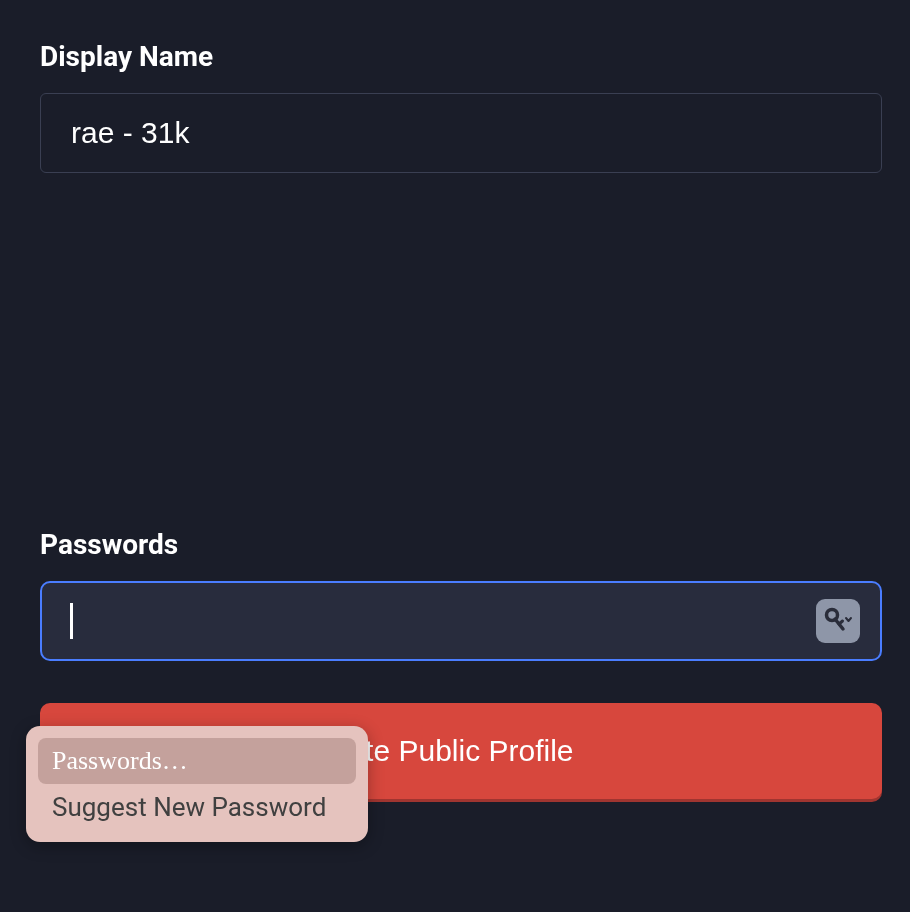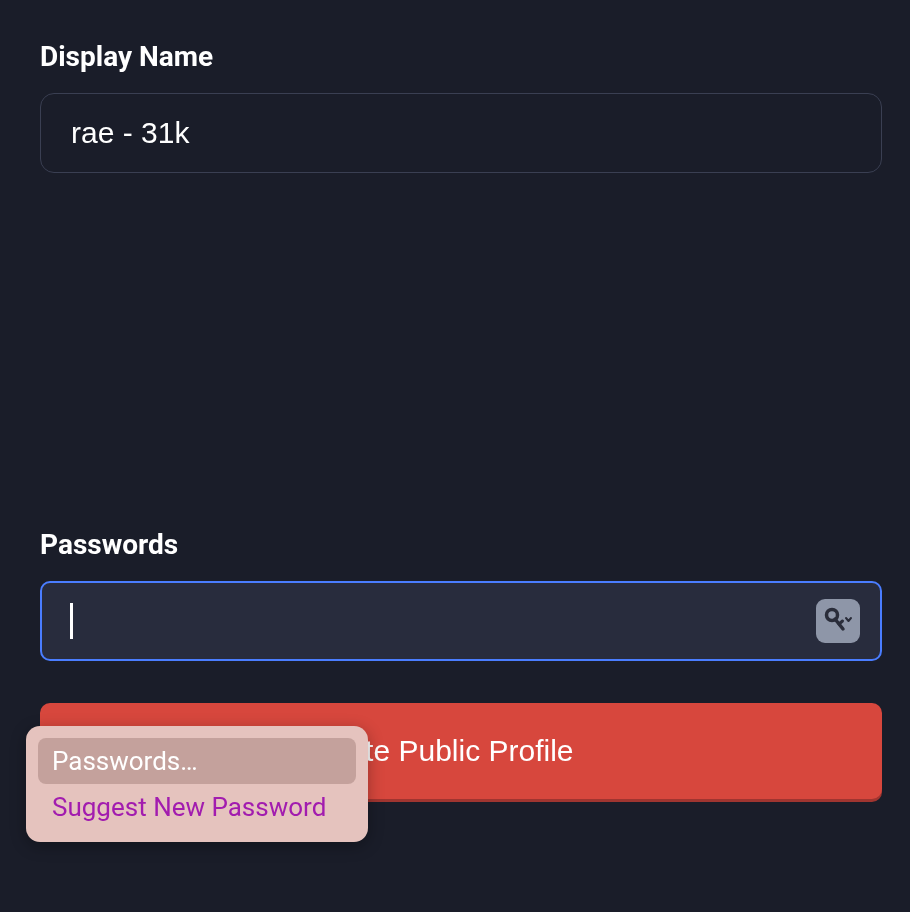--- a/index.html
+++ b/index.html
@@ -23,21 +23,21 @@
       font-size: 28px;
       font-weight: 700;
       margin-bottom: 20px;
       display: block;
     }
     .text-input {
       width: 100%;
       height: 80px;
       background-color: #1a1d29;
       border: 1px solid #3a3f52;
-      border-radius: 14px;
+      border-radius: 6px;
       padding: 0 30px;
       color: #ffffff;
       font-size: 30px;
       font-weight: 400;
       outline: none;
     }
     .password-section {
       margin-top: 355px;
     }
     .password-input-wrapper {
@@ -98,29 +98,30 @@
       left: 26px;
       top: 726px;
       width: 342px;
       background-color: #e5c3be;
       border-radius: 14px;
       padding: 12px;
       box-shadow: 0 4px 16px rgba(0,0,0,0.3);
     }
     .autofill-item {
       padding: 8px 14px;
-      color: #a21caf;
+      color: #404040;
       font-size: 26px;
       font-weight: 400;
       cursor: pointer;
       border-radius: 8px;
     }
     .autofill-item.highlighted {
       background-color: #c4a19c;
       color: #ffffff;
+      font-family: Liberation Serif, serif;
     }
   </style>
 </head>
 <body>
 
 <div class="container">
   <label class="field-label">Display Name</label>
   <input type="text" class="text-input" value="rae - 31k" style="">
 
   <div class="password-section">

